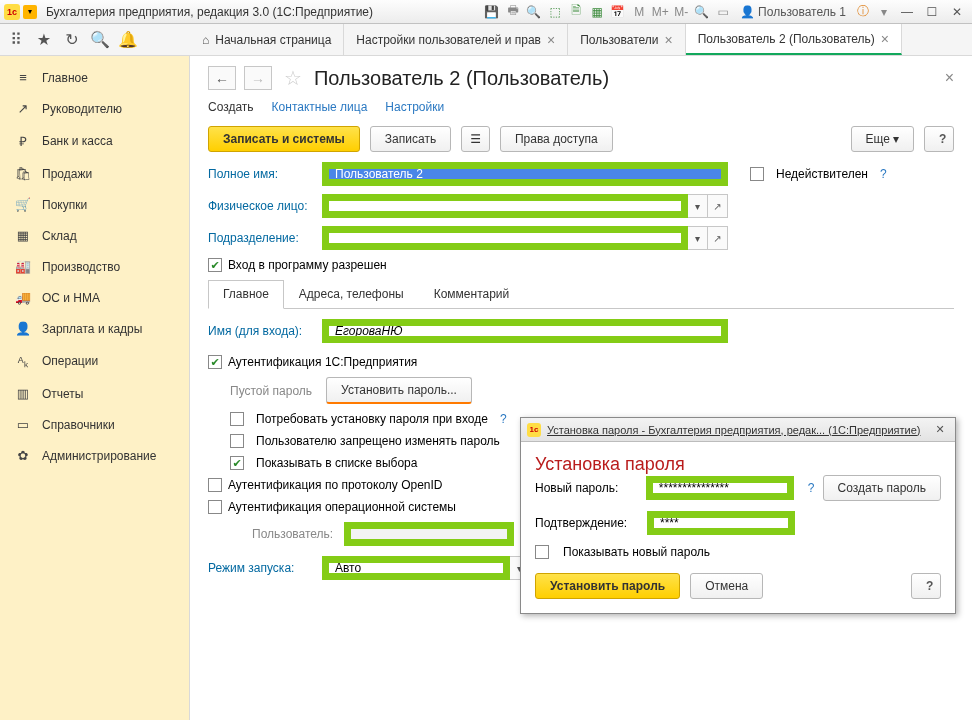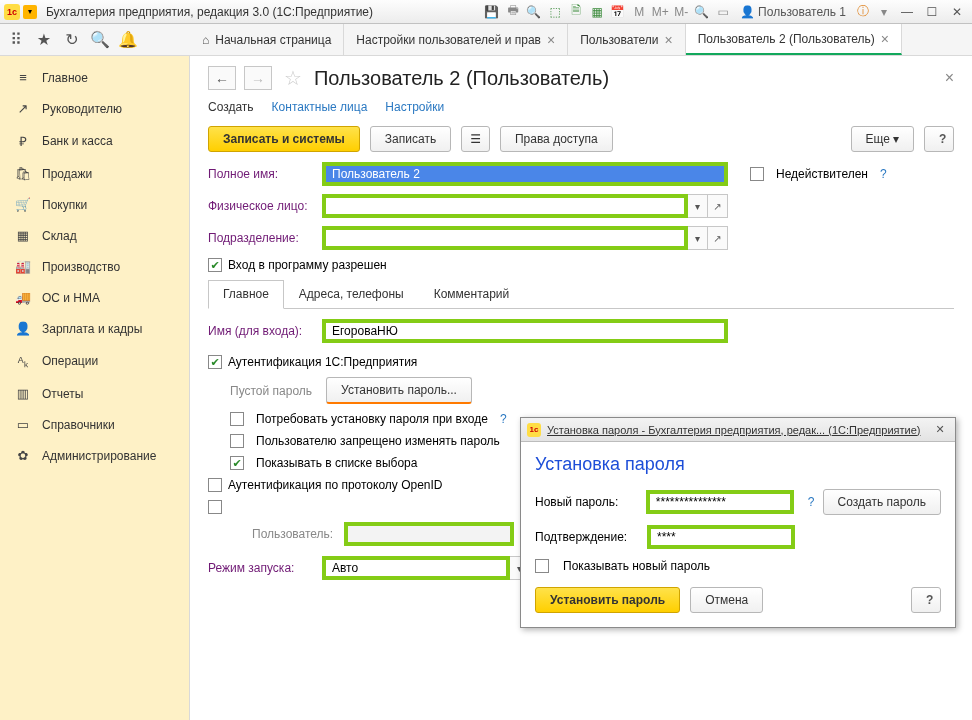--- a/index.html
+++ b/index.html
@@ -70,24 +70,24 @@
   .subtab{color:#2b79c2;cursor:pointer;}
   .subtab.active{color:#333;border-bottom:0;}
   .btn-row{display:flex;align-items:center;gap:10px;margin-bottom:10px;}
   .btn{border:1px solid #b7b7b7;background:linear-gradient(#fff,#f0f0f0);padding:5px 14px;border-radius:3px;color:#333;white-space:nowrap;}
   .btn.primary{background:linear-gradient(#ffe24a,#ffcf00);border-color:#d0a400;font-weight:bold;}
   .btn.icon-only{padding:5px 8px;}
   .btn-row .spacer{flex:1;}
   .more-btn{display:flex;align-items:center;gap:3px;}
   .help-btn{width:28px;text-align:center;font-weight:bold;color:#555;}
   .form-row{display:flex;align-items:center;margin-bottom:8px;gap:6px;}
-  .form-label{width:108px;color:#701a75;}
+  .form-label{width:108px;color:#0369a1;}
   .form-label.indent{margin-left:22px;width:auto;color:#888;}
   input[type=text].field{
-    border:4px solid #84cc16;height:24px;padding:2px 6px;font-family:inherit;font-size:12px;
+    border:7px solid #84cc16;height:24px;padding:2px 6px;font-family:inherit;font-size:12px;
   }
   .field.full{flex:1;}
   .field.yellow{border:1px solid #e3b100;background:#fff;}
   .field.selected{background:#4a86e8;color:#fff;}
   .combo-btn{width:20px;height:24px;border:1px solid #c7c7c7;border-left:none;background:#fafafa;display:flex;align-items:center;justify-content:center;font-size:10px;color:#555;}
   .checkbox{width:14px;height:14px;border:1px solid #888;display:inline-flex;align-items:center;justify-content:center;font-size:11px;color:#2a8a2a;margin-right:6px;flex-shrink:0;}
   .checkbox.checked::before{content:"✔";}
   .link-q{color:#2b79c2;margin-left:6px;}
   .innertabs{display:flex;border-bottom:1px solid #c7c7c7;margin-bottom:10px;}
   .innertab{padding:6px 14px;border:1px solid transparent;color:#333;}
@@ -95,21 +95,21 @@
   .section-check{display:flex;align-items:center;margin:8px 0;}
   .indent-block{margin-left:22px;}
   .highlight-btn{border-bottom:2px solid #ff7a00;}
   .dialog{
     position:absolute;left:520px;top:417px;width:436px;
     background:#fff;border:1px solid #8a8a8a;box-shadow:2px 2px 6px rgba(0,0,0,0.3);
   }
   .dlg-title{height:24px;background:linear-gradient(#f3f3f3,#e3e3e3);display:flex;align-items:center;padding:0 6px;gap:6px;border-bottom:1px solid #bcbcbc;font-size:11px;color:#333;}
   .dlg-close{width:18px;text-align:center;color:#555;}
   .dlg-body{padding:12px 14px 14px 14px;}
-  .dlg-heading{font-size:18px;margin-bottom:14px;color:#1d4ed8;}
+  .dlg-heading{font-size:18px;color:#b91c1c;}
   .dlg-row{display:flex;align-items:center;gap:8px;margin-bottom:10px;}
   .dlg-label{width:104px;}
   .dlg-btn-row{display:flex;align-items:center;gap:10px;margin-top:14px;}
   .combo-wrap{display:flex;}
 </style>
 </head>
 <body>
 
 <div class="titlebar">
   <div class="title-logo">1c</div>
@@ -284,21 +284,21 @@
     </div>
 
     <div class="innertabs">
       <div class="innertab active">Главное</div>
       <div class="innertab">Адреса, телефоны</div>
       <div class="innertab">Комментарий</div>
     </div>
 
     <div class="form-row">
       <div class="form-label" style="width:108px">Имя (для входа):</div>
-      <input type="text" class="field" style="width: 406px;" value="ЕгороваНЮ">
+      <input type="text" class="field" style="width: 406px; font-style: italic;" value="ЕгороваНЮ">
     </div>
 
     <div class="section-check" style="margin-top:12px;">
       <span class="checkbox checked"></span>
       <span>Аутентификация 1С:Предприятия</span>
     </div>
 
     <div class="indent-block">
       <div class="form-row">
         <span style="color:#888;margin-right:8px;">Пустой пароль</span>
@@ -318,20 +318,21 @@
           <span>Показывать в списке выбора</span>
         </div>
     </div>
 
     <div class="section-check">
         <span class="checkbox"></span>
         <span>Аутентификация по протоколу OpenID</span>
       </div>
     <div class="section-check">
         <span class="checkbox"></span>
+        <span>Аутентификация операционной системы</span>
       </div>
 
     <div class="form-row indent-block">
       <span class="form-label indent" style="width:86px">Пользователь:</span>
       <input type="text" class="field" style="width: 170px; background: rgb(243, 243, 243); color: rgb(153, 153, 153);" disabled="">
     </div>
 
     <div class="form-row" style="margin-top:10px;">
       <div class="form-label">Режим запуска:</div>
       <div class="combo-wrap" style="width:208px">

